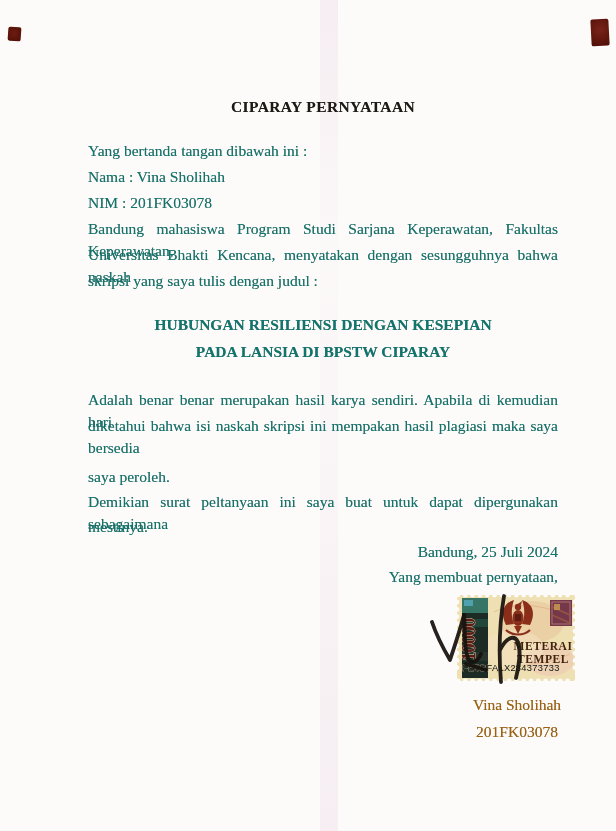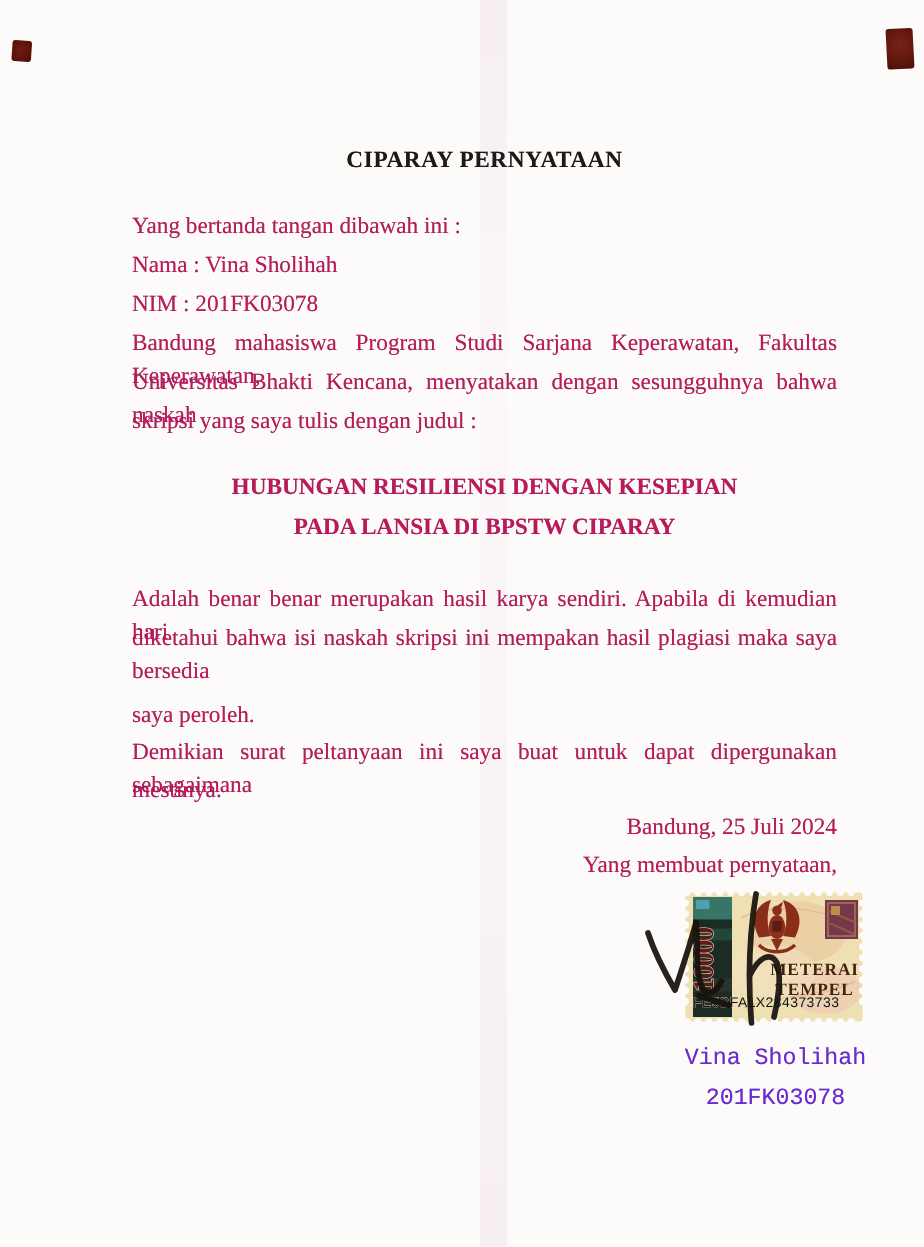--- a/index.html
+++ b/index.html
@@ -17,39 +17,38 @@
     pointer-events:none;}
   
   .artifact{position:absolute;border-radius:2px;}
   .artifact.a-left{left:8px;top:27px;width:13px;height:14px;transform:rotate(4deg);
     background:radial-gradient(circle at 45% 45%, #6d1c12 0%, #581208 70%, #4a0f08 100%);}
   .artifact.a-right{left:591px;top:19px;width:18px;height:27px;transform:rotate(-3deg);
     background:radial-gradient(circle at 50% 40%, #78241a 0%, #5e150c 65%, #4c100a 100%);}
   
   .line{
     position:absolute;left:88px;width:470px;height:22px;
-    font-size:15.5px;line-height:22px;color:#be185d;
+    font-size:15.5px;line-height:22px;color:#0f766e;
     white-space:nowrap;
     text-shadow:0 0 .4px rgba(30,25,20,.45);
   }
   .line.stretch{white-space:normal;text-align:justify;text-align-last:justify;}
   .line.center{text-align:center;}
   .line.right{text-align:right;}
   .line.bold{font-weight:bold;}
   .doc-title{
     position:absolute;left:88px;top:96px;width:470px;margin:0;
     font-size:15.5px;font-weight:bold;text-align:center;color:#1d1a16;
     letter-spacing:.4px;line-height:22px;
     text-shadow:0 0 .4px rgba(30,25,20,.5);
   }
   .name-block-line{
     position:absolute;left:437px;width:160px;height:22px;
-    font-size:15.5px;line-height:22px;color:#6d28d9;text-align:center;
+    font-size:15.5px;line-height:22px;color:#a16207;text-align:center;
     text-shadow:0 0 .4px rgba(30,25,20,.45);
-    font-family:Liberation Mono, monospace;
   }
   .stamp-wrap{position:absolute;left:454px;top:592px;width:124px;height:92px;}
   .signature-wrap{position:absolute;left:408px;top:590px;width:134px;height:100px;pointer-events:none;}
 </style>
 </head>
 <body>
 
 <div class="page">
 
   <div class="scan-streak"></div>

